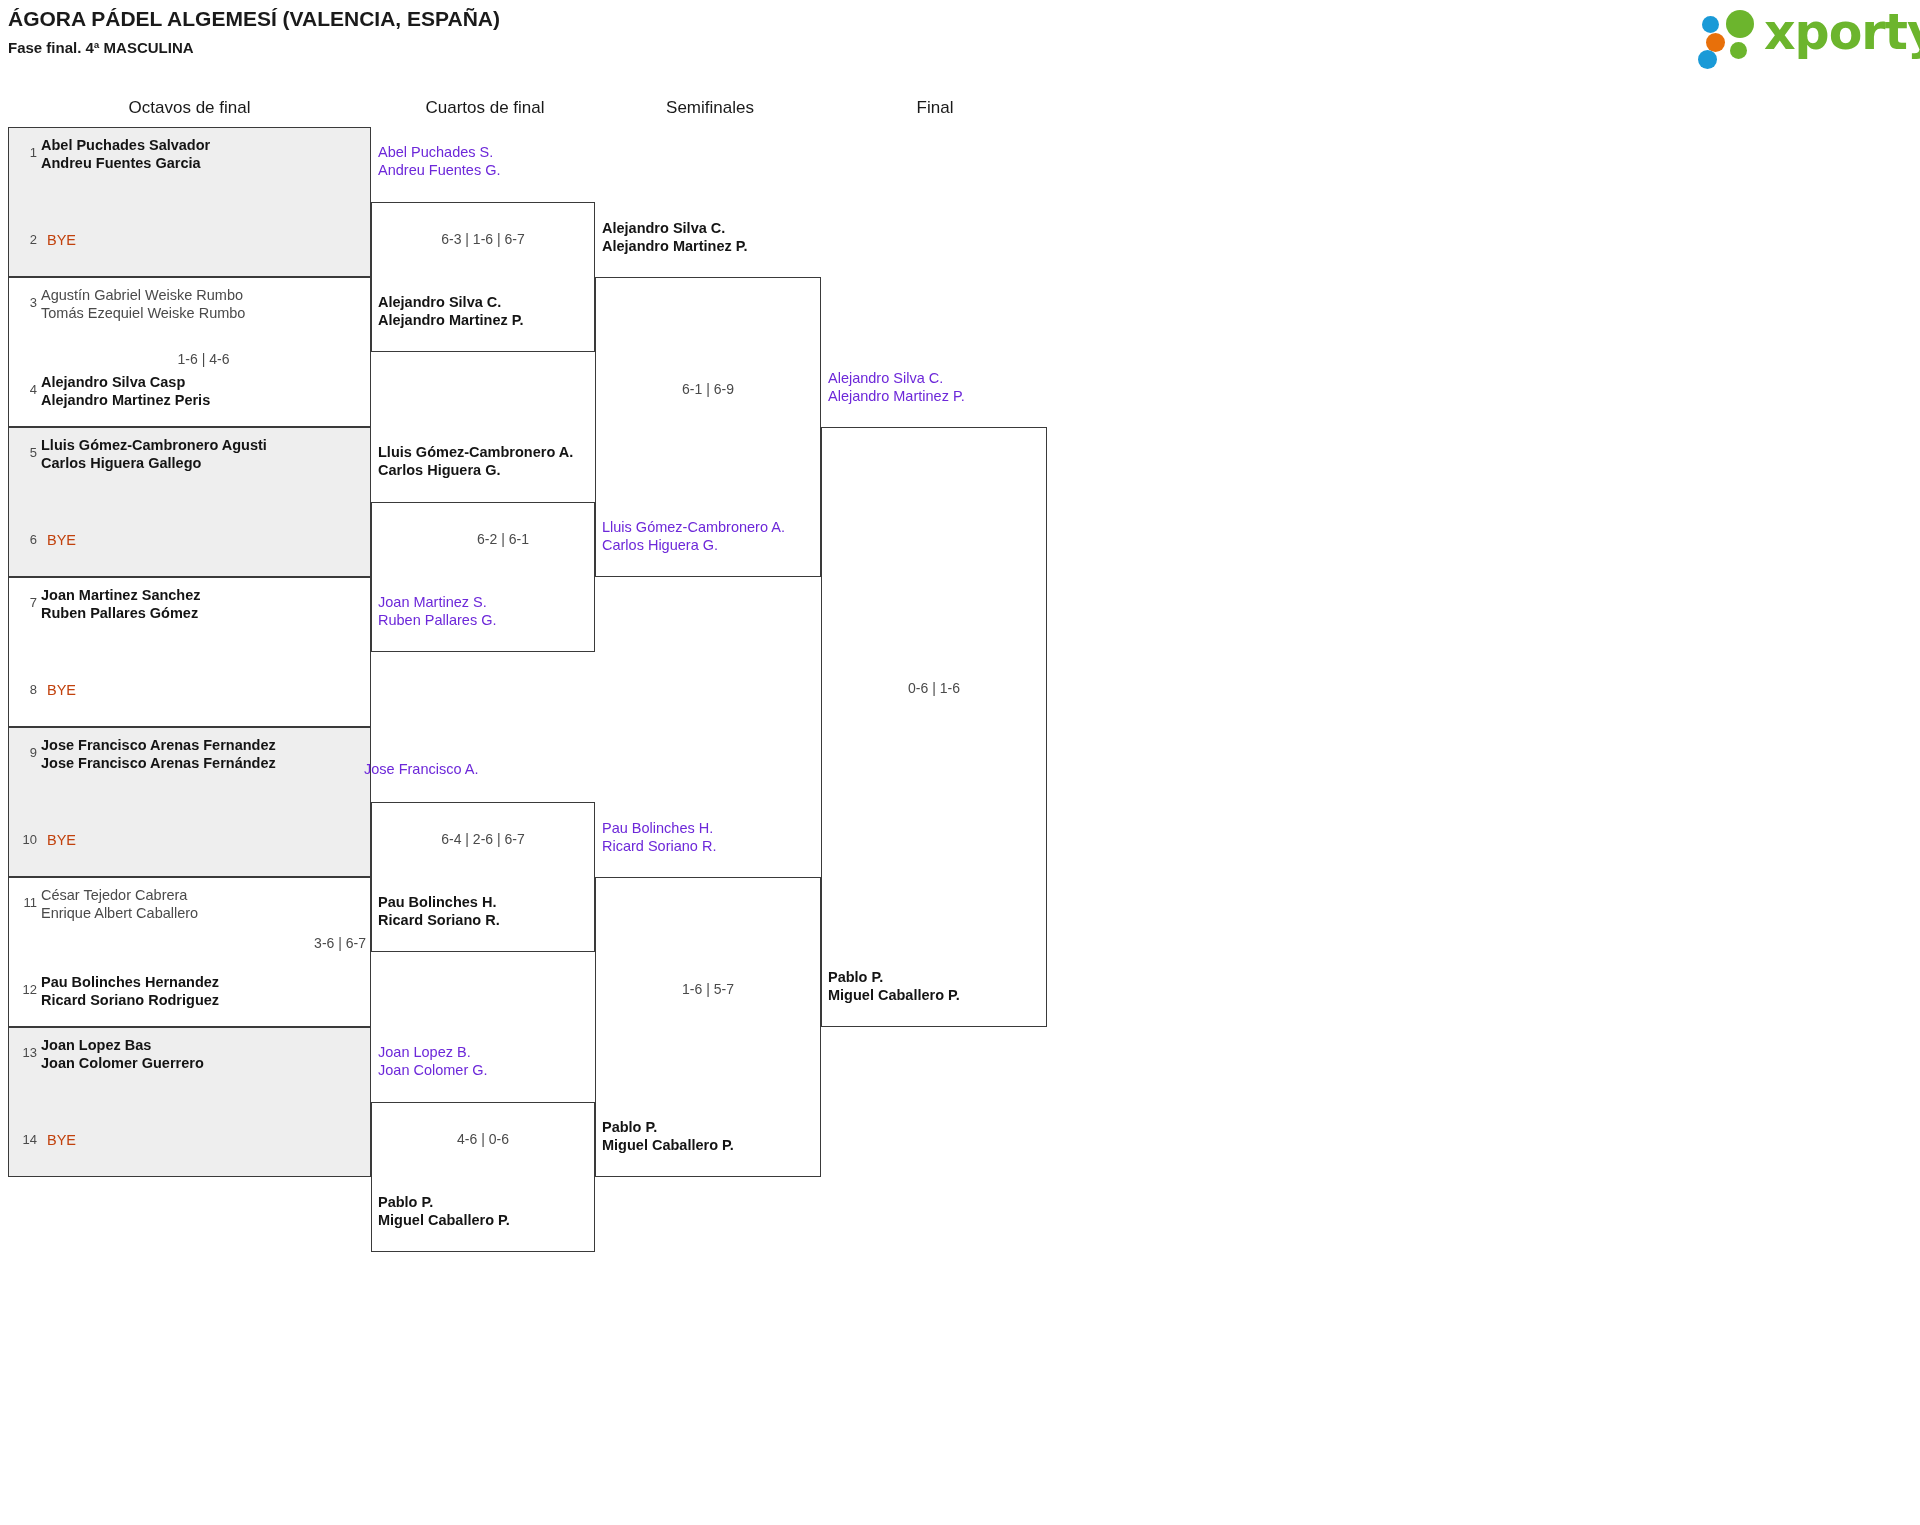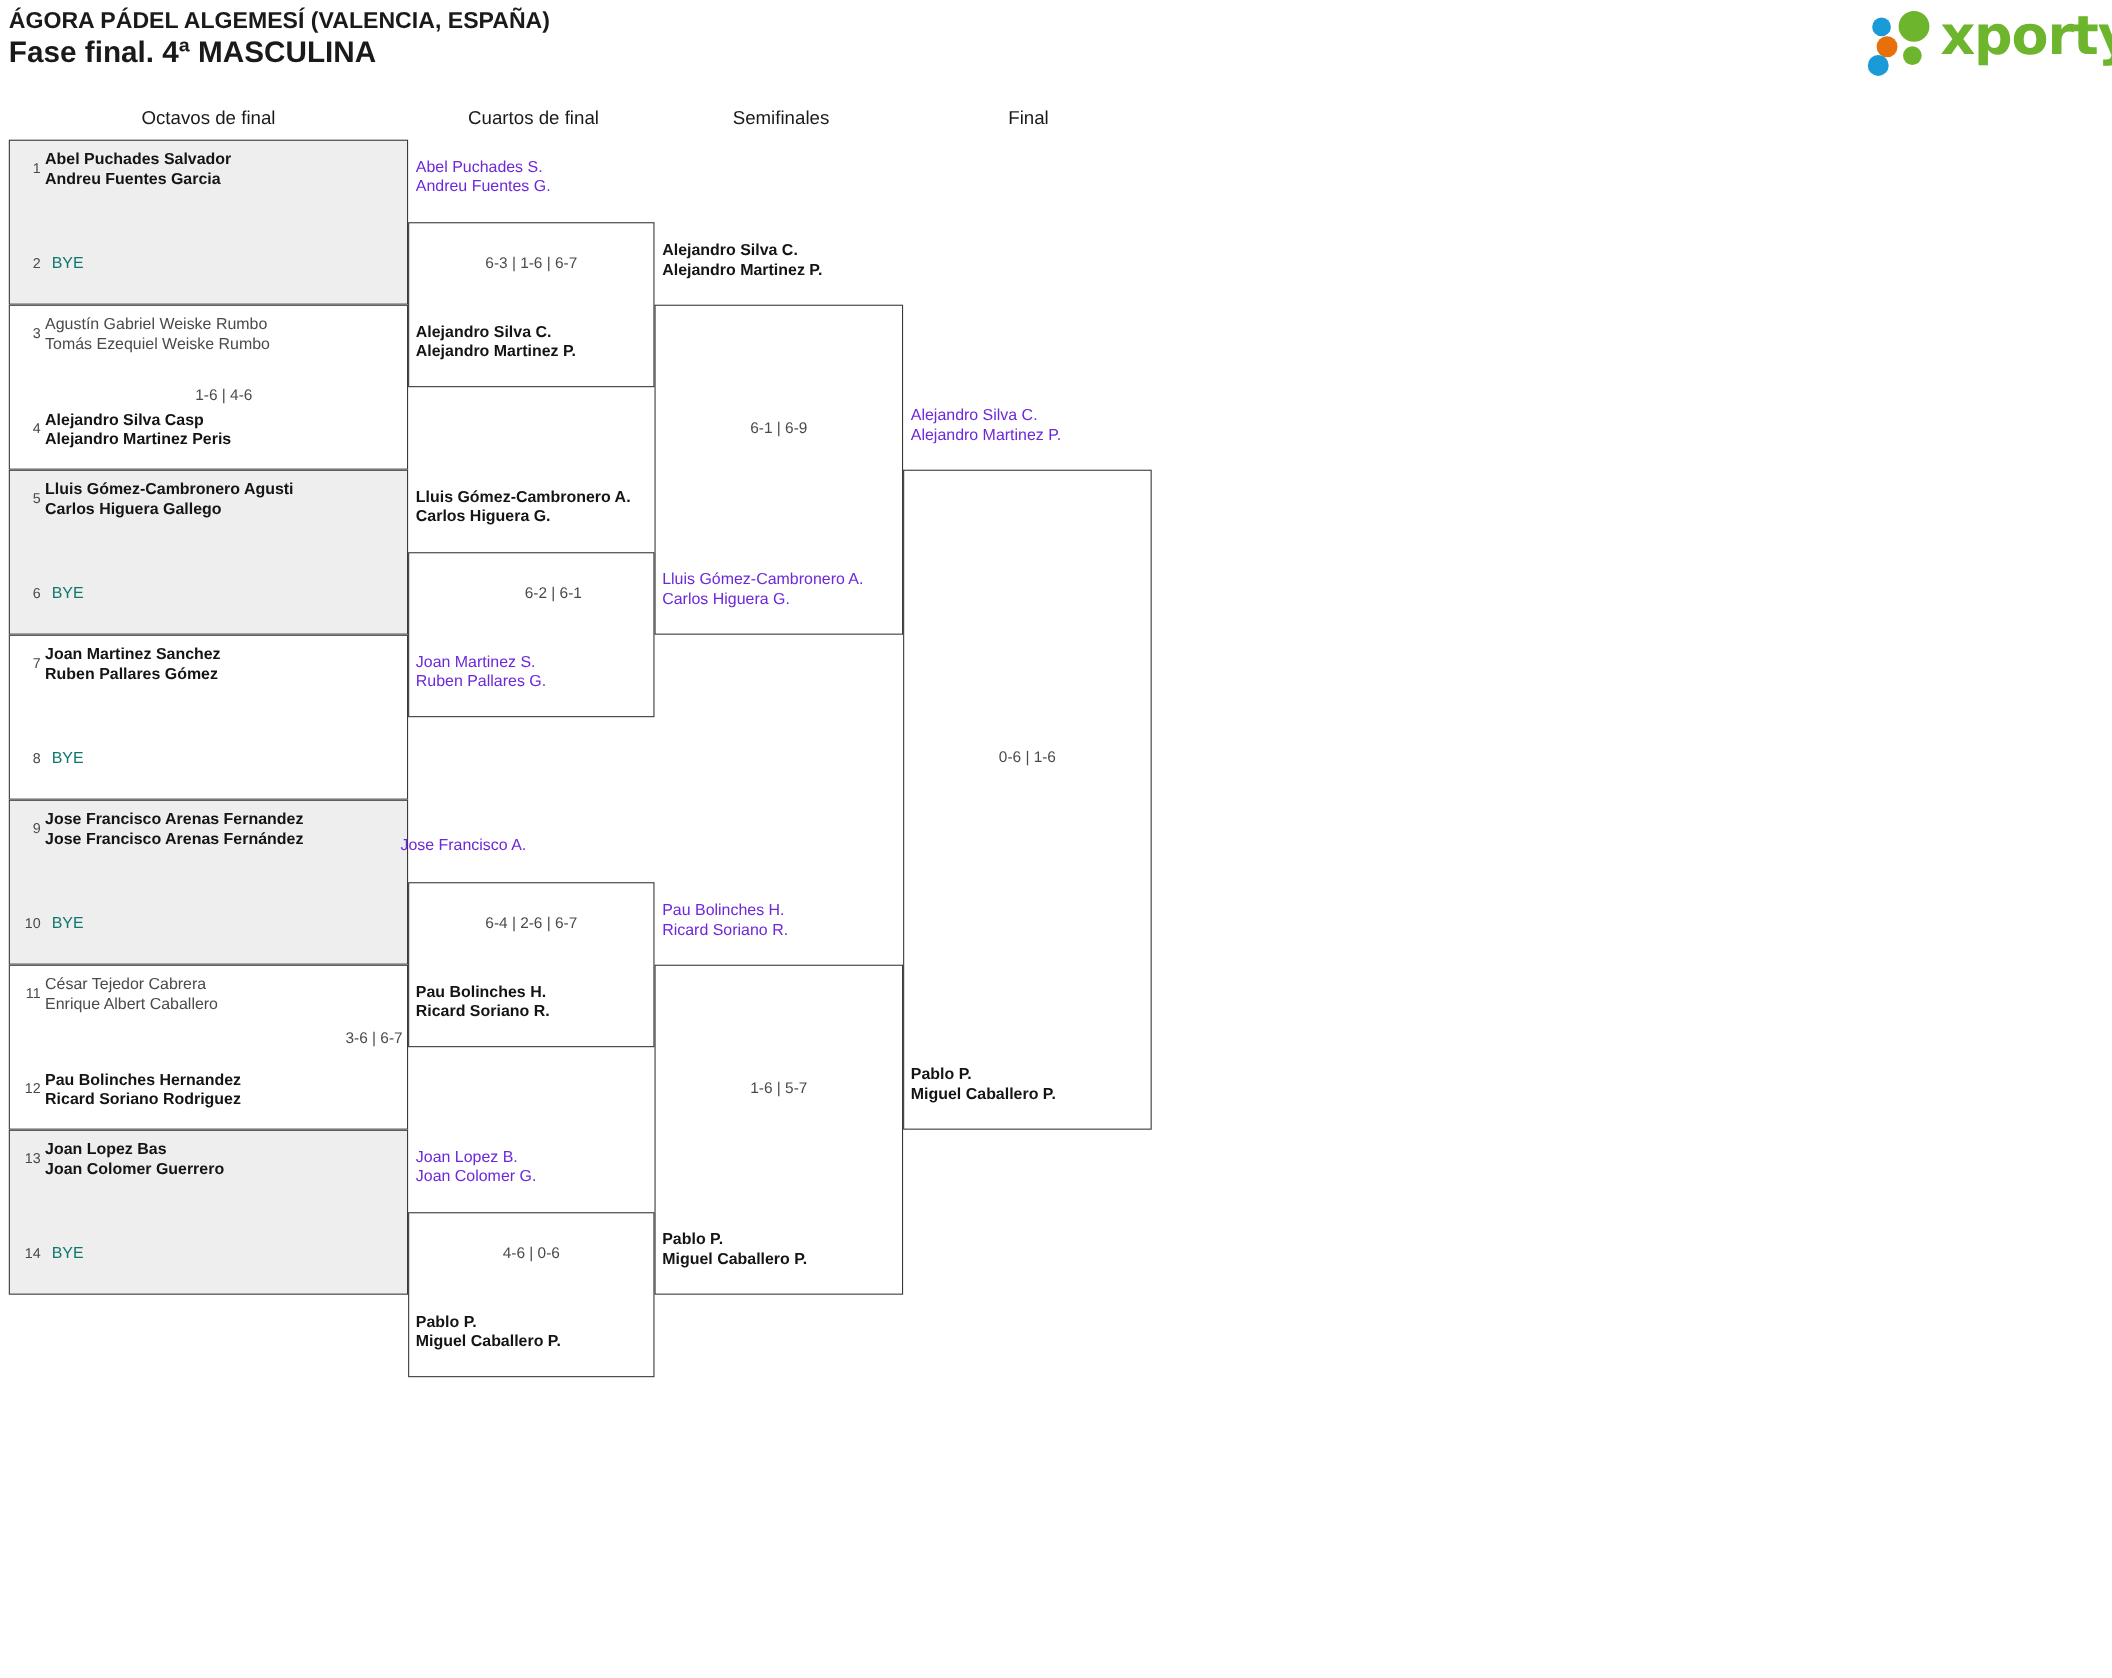--- a/index.html
+++ b/index.html
@@ -30,21 +30,21 @@
   }
   .title-line1 {
     font-size: 21px;
     font-weight: bold;
     letter-spacing: 0px;
     line-height: 29px;
     white-space: nowrap;
     color: #1a1a1a;
   }
   .title-line2 {
-    font-size: 27px;
+    font-size: 15px;
     font-weight: bold;
     line-height: 29px;
     white-space: nowrap;
     color: #1a1a1a;
   }
 
   
   #logo {
     position: absolute;
     right: 8px;
@@ -107,21 +107,21 @@
   .team {
     position: absolute;
     left: 32px;
     right: 4px;
     font-size: 14.5px;
     line-height: 18.5px;
     white-space: nowrap;
   }
   .team.win { font-weight: bold; color: #141414; }
   .team.lose { font-weight: normal; color: #4a4a4a; }
-  .team.bye  { font-weight: normal; color: #0f766e; left: 38px; }
+  .team.bye  { font-weight: normal; color: #c2410c; left: 38px; }
 
   .r1-score {
     position: absolute;
     left: 32px;
     right: 4px;
     text-align: center;
     font-size: 14px;
     color: #4a4a4a;
   }
 

